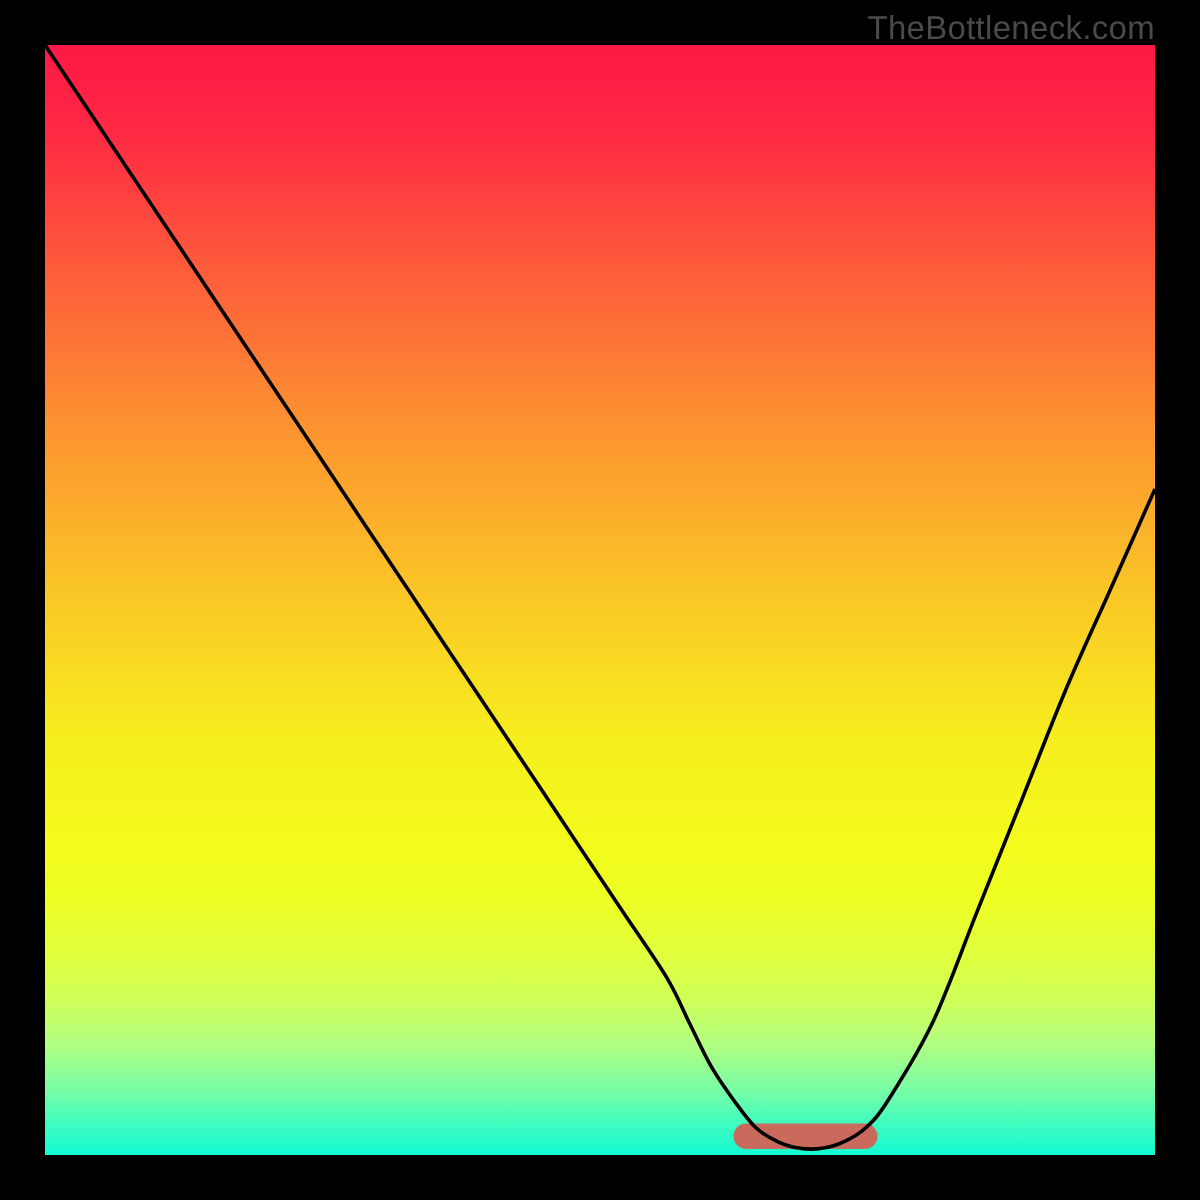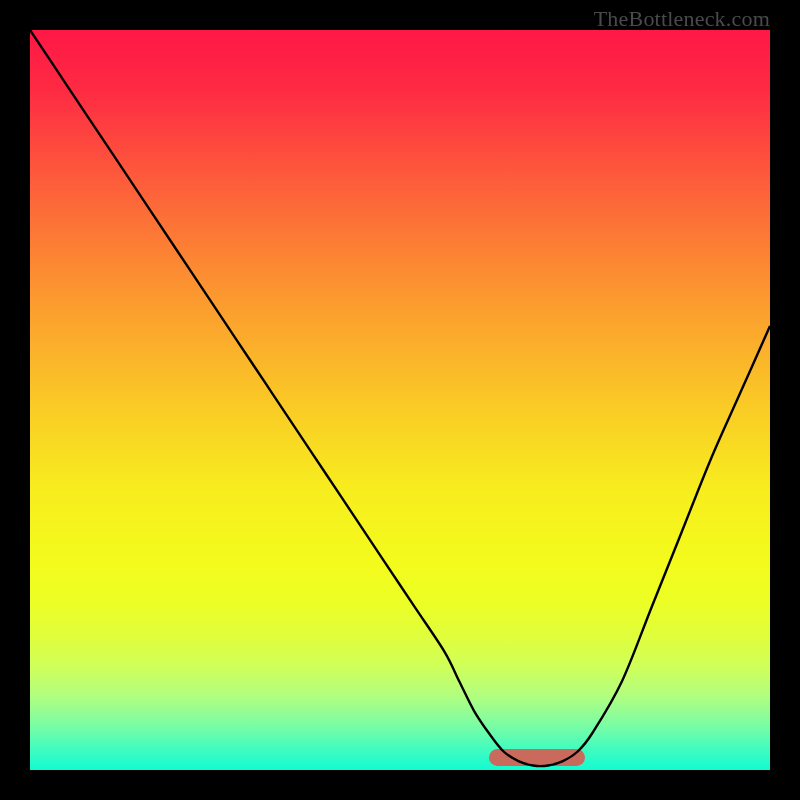--- a/index.html
+++ b/index.html
@@ -23,21 +23,21 @@
     inset: 0;
   }
   .curve-layer {
     position: absolute;
     inset: 0;
   }
   .watermark {
     position: absolute;
     top: 6px;
     right: 30px;
-    font-family: Liberation Serif, serif;
+    font-family: Liberation Sans, sans-serif;
     font-size: 22px;
     color: #4a4a4a;
     font-weight: 500;
     letter-spacing: 0.2px;
   }
   .bottleneck-band {
     position: absolute;
     background: #c96a5d;
     border-radius: 10px;
   }

